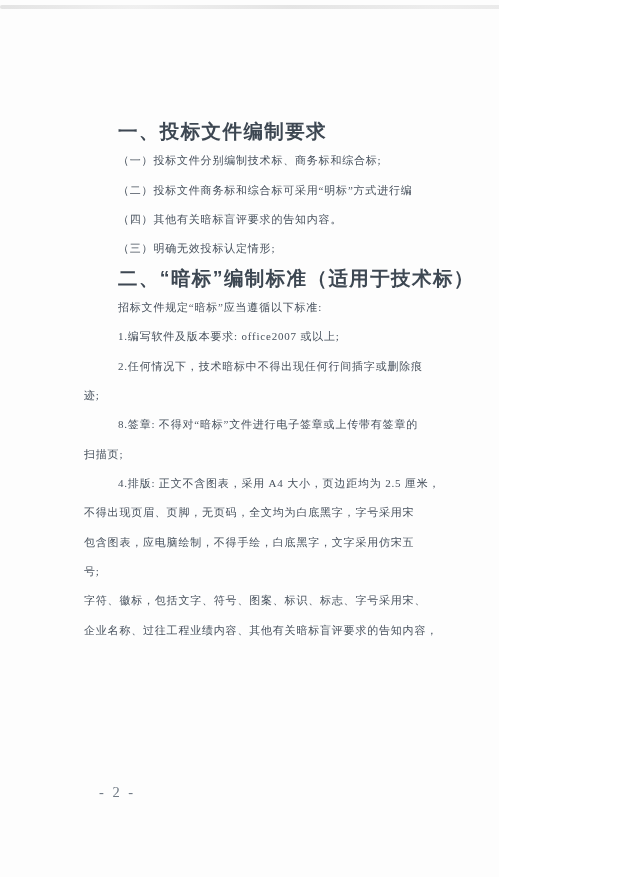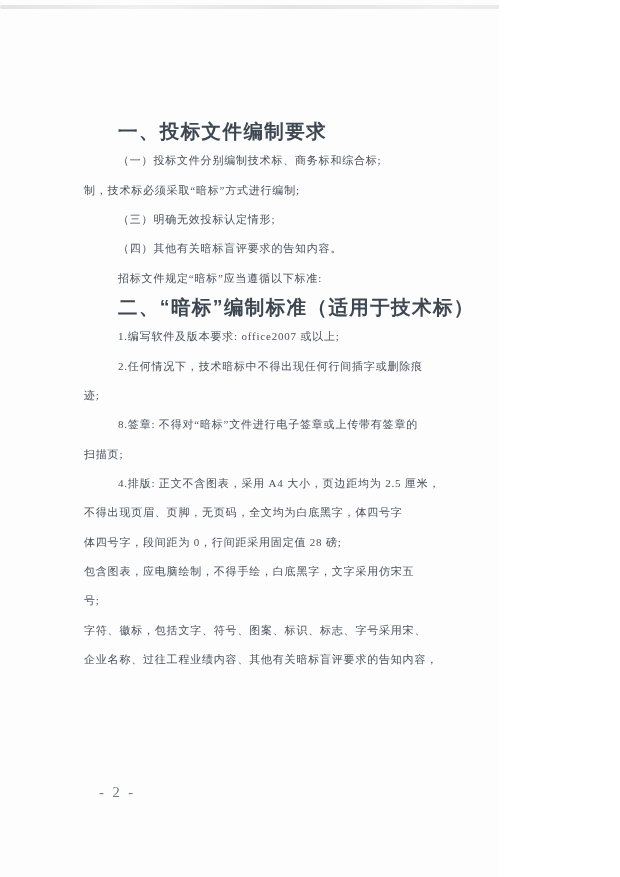--- a/index.html
+++ b/index.html
@@ -73,32 +73,31 @@
 </head>
 <body>
 
 <div class="page">
   <div class="scan-streak"></div>
   <div class="scan-edge-right"></div>
   <div class="scan-edge"></div>
   <div class="doc-body" id="doc-body">
       <div class="line heading indent">一、投标文件编制要求</div>
       <div class="line indent">（一）投标文件分别编制技术标、商务标和综合标;</div>
-      <div class="line">制，技术标必须采取“暗标”方式进行编制;</div>
+      <div class="line indent">（二）投标文件商务标和综合标可采用“明标”方式进行编</div>
+      <div class="line indent">（四）其他有关暗标盲评要求的告知内容。</div>
       <div class="line indent">（三）明确无效投标认定情形;</div>
-      <div class="line indent">（四）其他有关暗标盲评要求的告知内容。</div>
+      <div class="line heading indent">二、“暗标”编制标准（适用于技术标）</div>
       <div class="line indent">招标文件规定“暗标”应当遵循以下标准:</div>
-      <div class="line heading indent">二、“暗标”编制标准（适用于技术标）</div>
       <div class="line indent">1.编写软件及版本要求: office2007 或以上;</div>
       <div class="line indent">2.任何情况下，技术暗标中不得出现任何行间插字或删除痕</div>
       <div class="line">迹;</div>
       <div class="line indent">8.签章: 不得对“暗标”文件进行电子签章或上传带有签章的</div>
       <div class="line">扫描页;</div>
       <div class="line indent">4.排版: 正文不含图表，采用 A4 大小，页边距均为 2.5 厘米，</div>
-      <div class="line">不得出现页眉、页脚，无页码，全文均为白底黑字，体四号字</div>
-      <div class="line">体四号字，段间距为 0，行间距采用固定值 28 磅;</div>
+      <div class="line">不得出现页眉、页脚，无页码，全文均为白底黑字，字号采用宋</div>
       <div class="line">包含图表，应电脑绘制，不得手绘，白底黑字，文字采用仿宋五</div>
       <div class="line">号;</div>
       <div class="line">字符、徽标，包括文字、符号、图案、标识、标志、字号采用宋、</div>
       <div class="line">企业名称、过往工程业绩内容、其他有关暗标盲评要求的告知内容，</div>
     </div>
   <div class="page-number">- 2 -</div>
 </div>
 
 </body></html>

